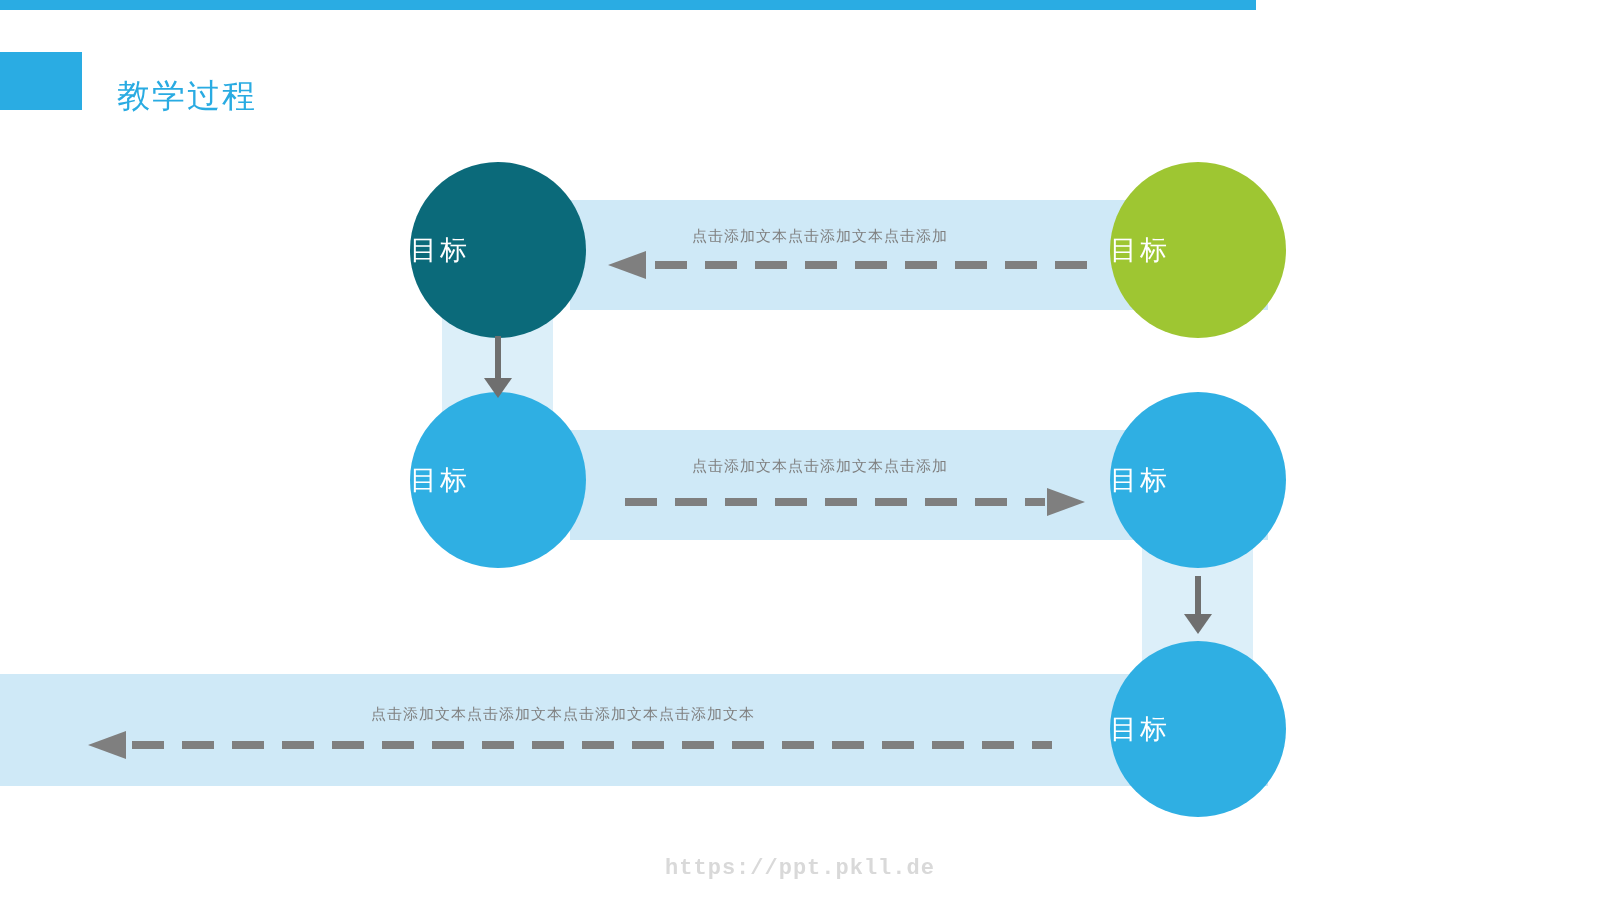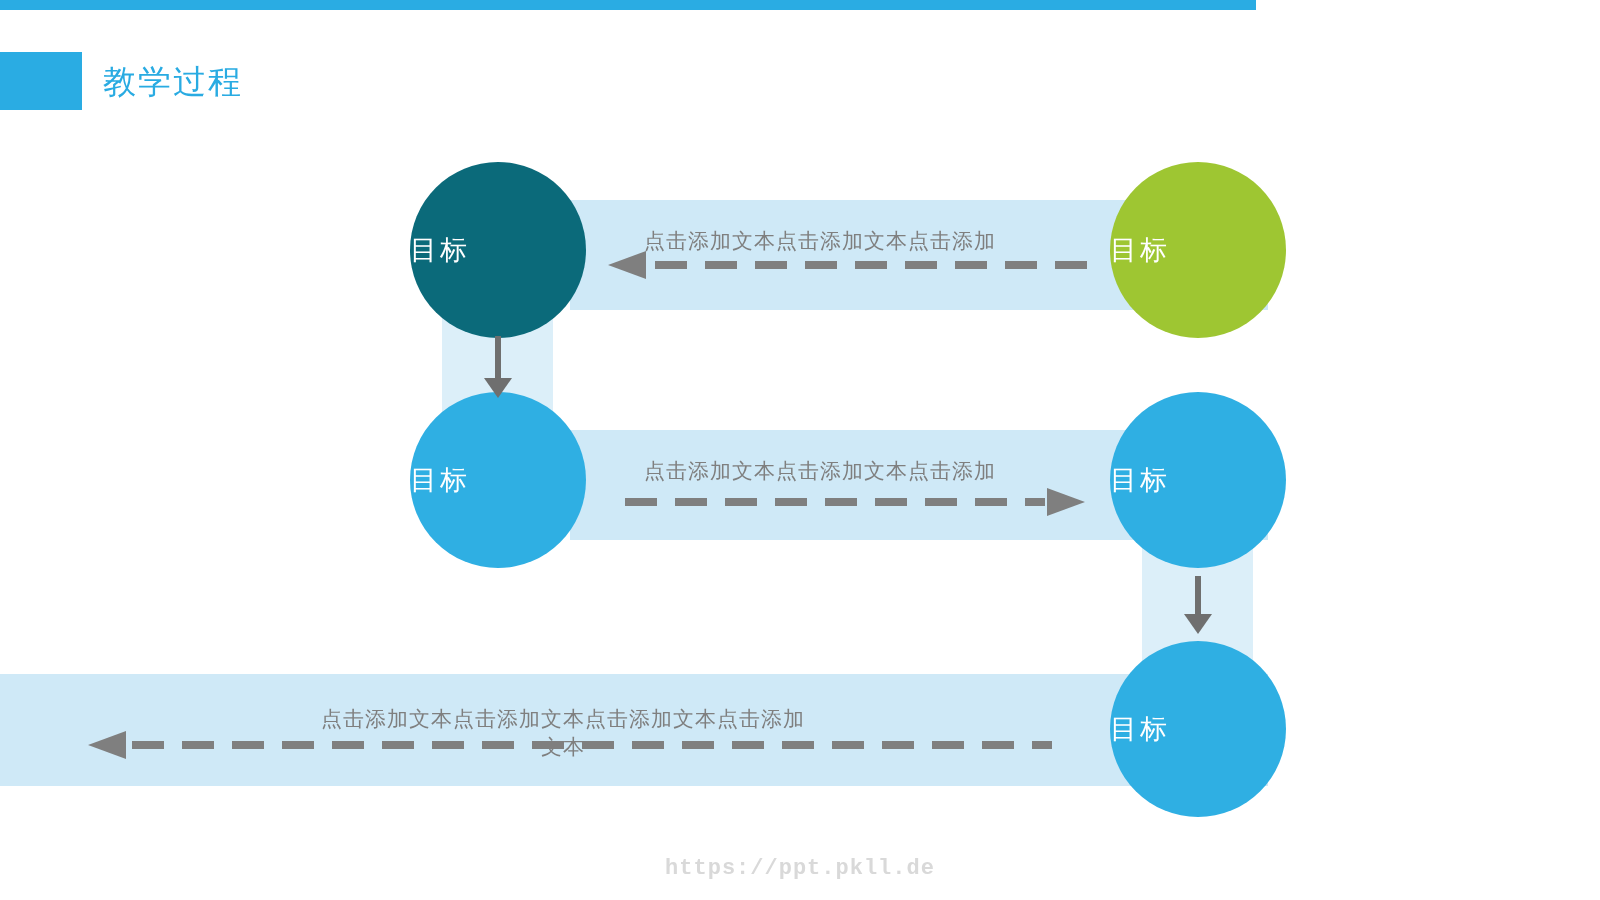--- a/index.html
+++ b/index.html
@@ -4,30 +4,30 @@
 <style>
   html,body { margin:0; padding:0; background:#ffffff; }
   .slide {
     position:relative; width:1600px; height:900px; background:#ffffff; overflow:hidden;
     font-family:"Liberation Sans","DejaVu Sans",sans-serif;
   }
 
   
   .top-strip   { position:absolute; left:0; top:0; width:1256px; height:10px; background:var(--accent,#2AACE3); }
   .title-square{ position:absolute; left:0; top:52px; width:82px; height:58px; background:var(--accent,#2AACE3); }
-  .slide-title { position:absolute; left:103px; top:60px; margin:0; font-size:33px; font-weight:normal;
+  .slide-title { position:absolute; left:103px; top:60px; margin:14px; font-size:33px; font-weight:normal;
                  letter-spacing:2px; color:var(--title-text,#29ABE2); }
 
   
   .band  { position:absolute; background:var(--band,#CFE9F7); z-index:1; }
   .vband { background:var(--band-light,#DCEFF9); }
 
   
   .conn-text { position:absolute; z-index:2; color:var(--connector-gray,#808080);
-               font-size:21px; text-align:center; letter-spacing:1px; }
+               font-size:15px; text-align:center; letter-spacing:1px; }
 
   
   .dash { position:absolute; z-index:2; height:8px;
           background:repeating-linear-gradient(90deg,
             var(--connector-gray,#7F7F7F) 0 32px, transparent 32px 50px); }
   .head-left  { position:absolute; z-index:2; width:0; height:0;
                 border-top:14px solid transparent; border-bottom:14px solid transparent;
                 border-right:38px solid var(--connector-gray,#7F7F7F); }
   .head-right { position:absolute; z-index:2; width:0; height:0;
                 border-top:14px solid transparent; border-bottom:14px solid transparent;

